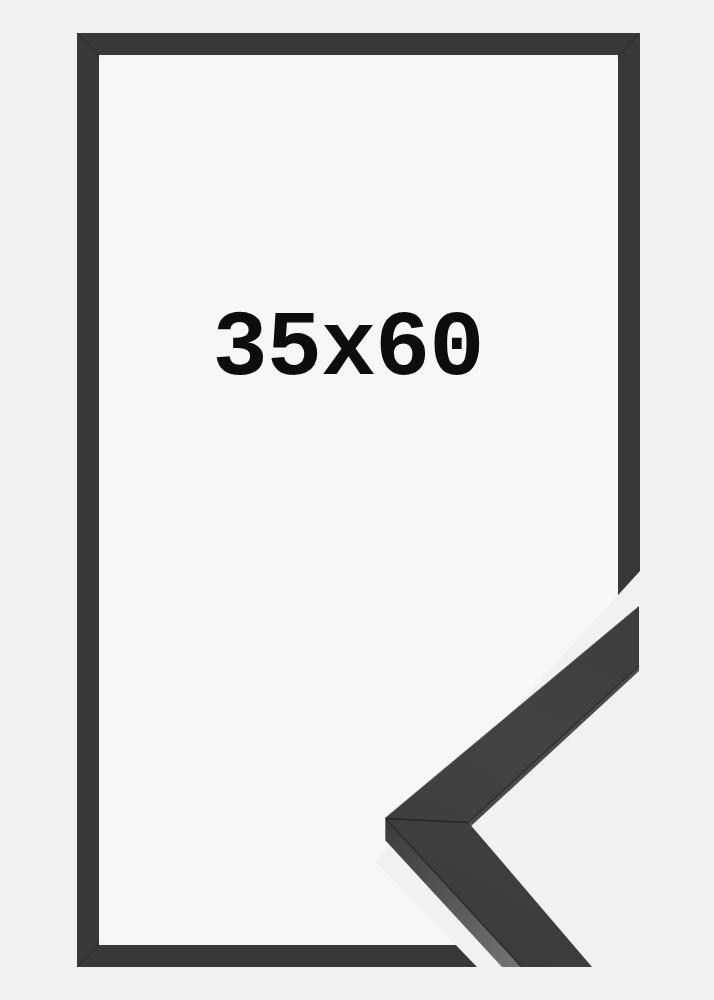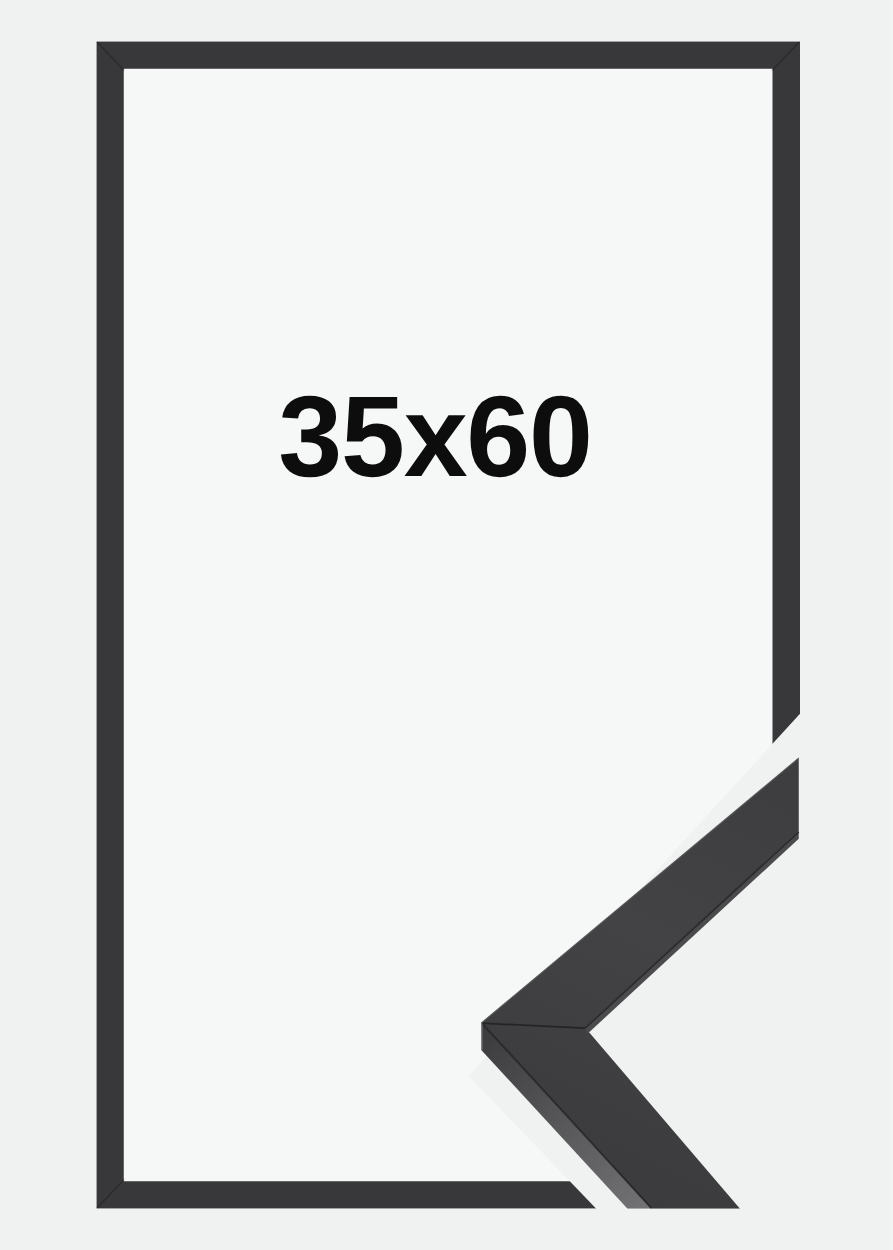--- a/index.html
+++ b/index.html
@@ -13,21 +13,21 @@
   }
   html,body{margin:0;padding:0;}
   body{
     width:714px;height:1000px;
     background:var(--background);
     font-family:"Liberation Sans",sans-serif;
     overflow:hidden;position:relative;
   }
   .stage{position:absolute;inset:0;}
   .canvas{
-    position:absolute;left:77px;top:33px;width:563px;height:934px;
+    position:absolute;left:77px;top:33px;width:563px;height:934px;font-family:Liberation Mono, monospace;
   }
   
   .flat-frame{
     position:absolute;inset:0;box-sizing:border-box;
     width:563px;height:934px;
     border:22px solid var(--frame);
     background:var(--frame-interior);
     clip-path:polygon(0px 0px,563px 0px,563px 538px,298px 828px,400px 934px,0px 934px);
   }
   .overlay{

